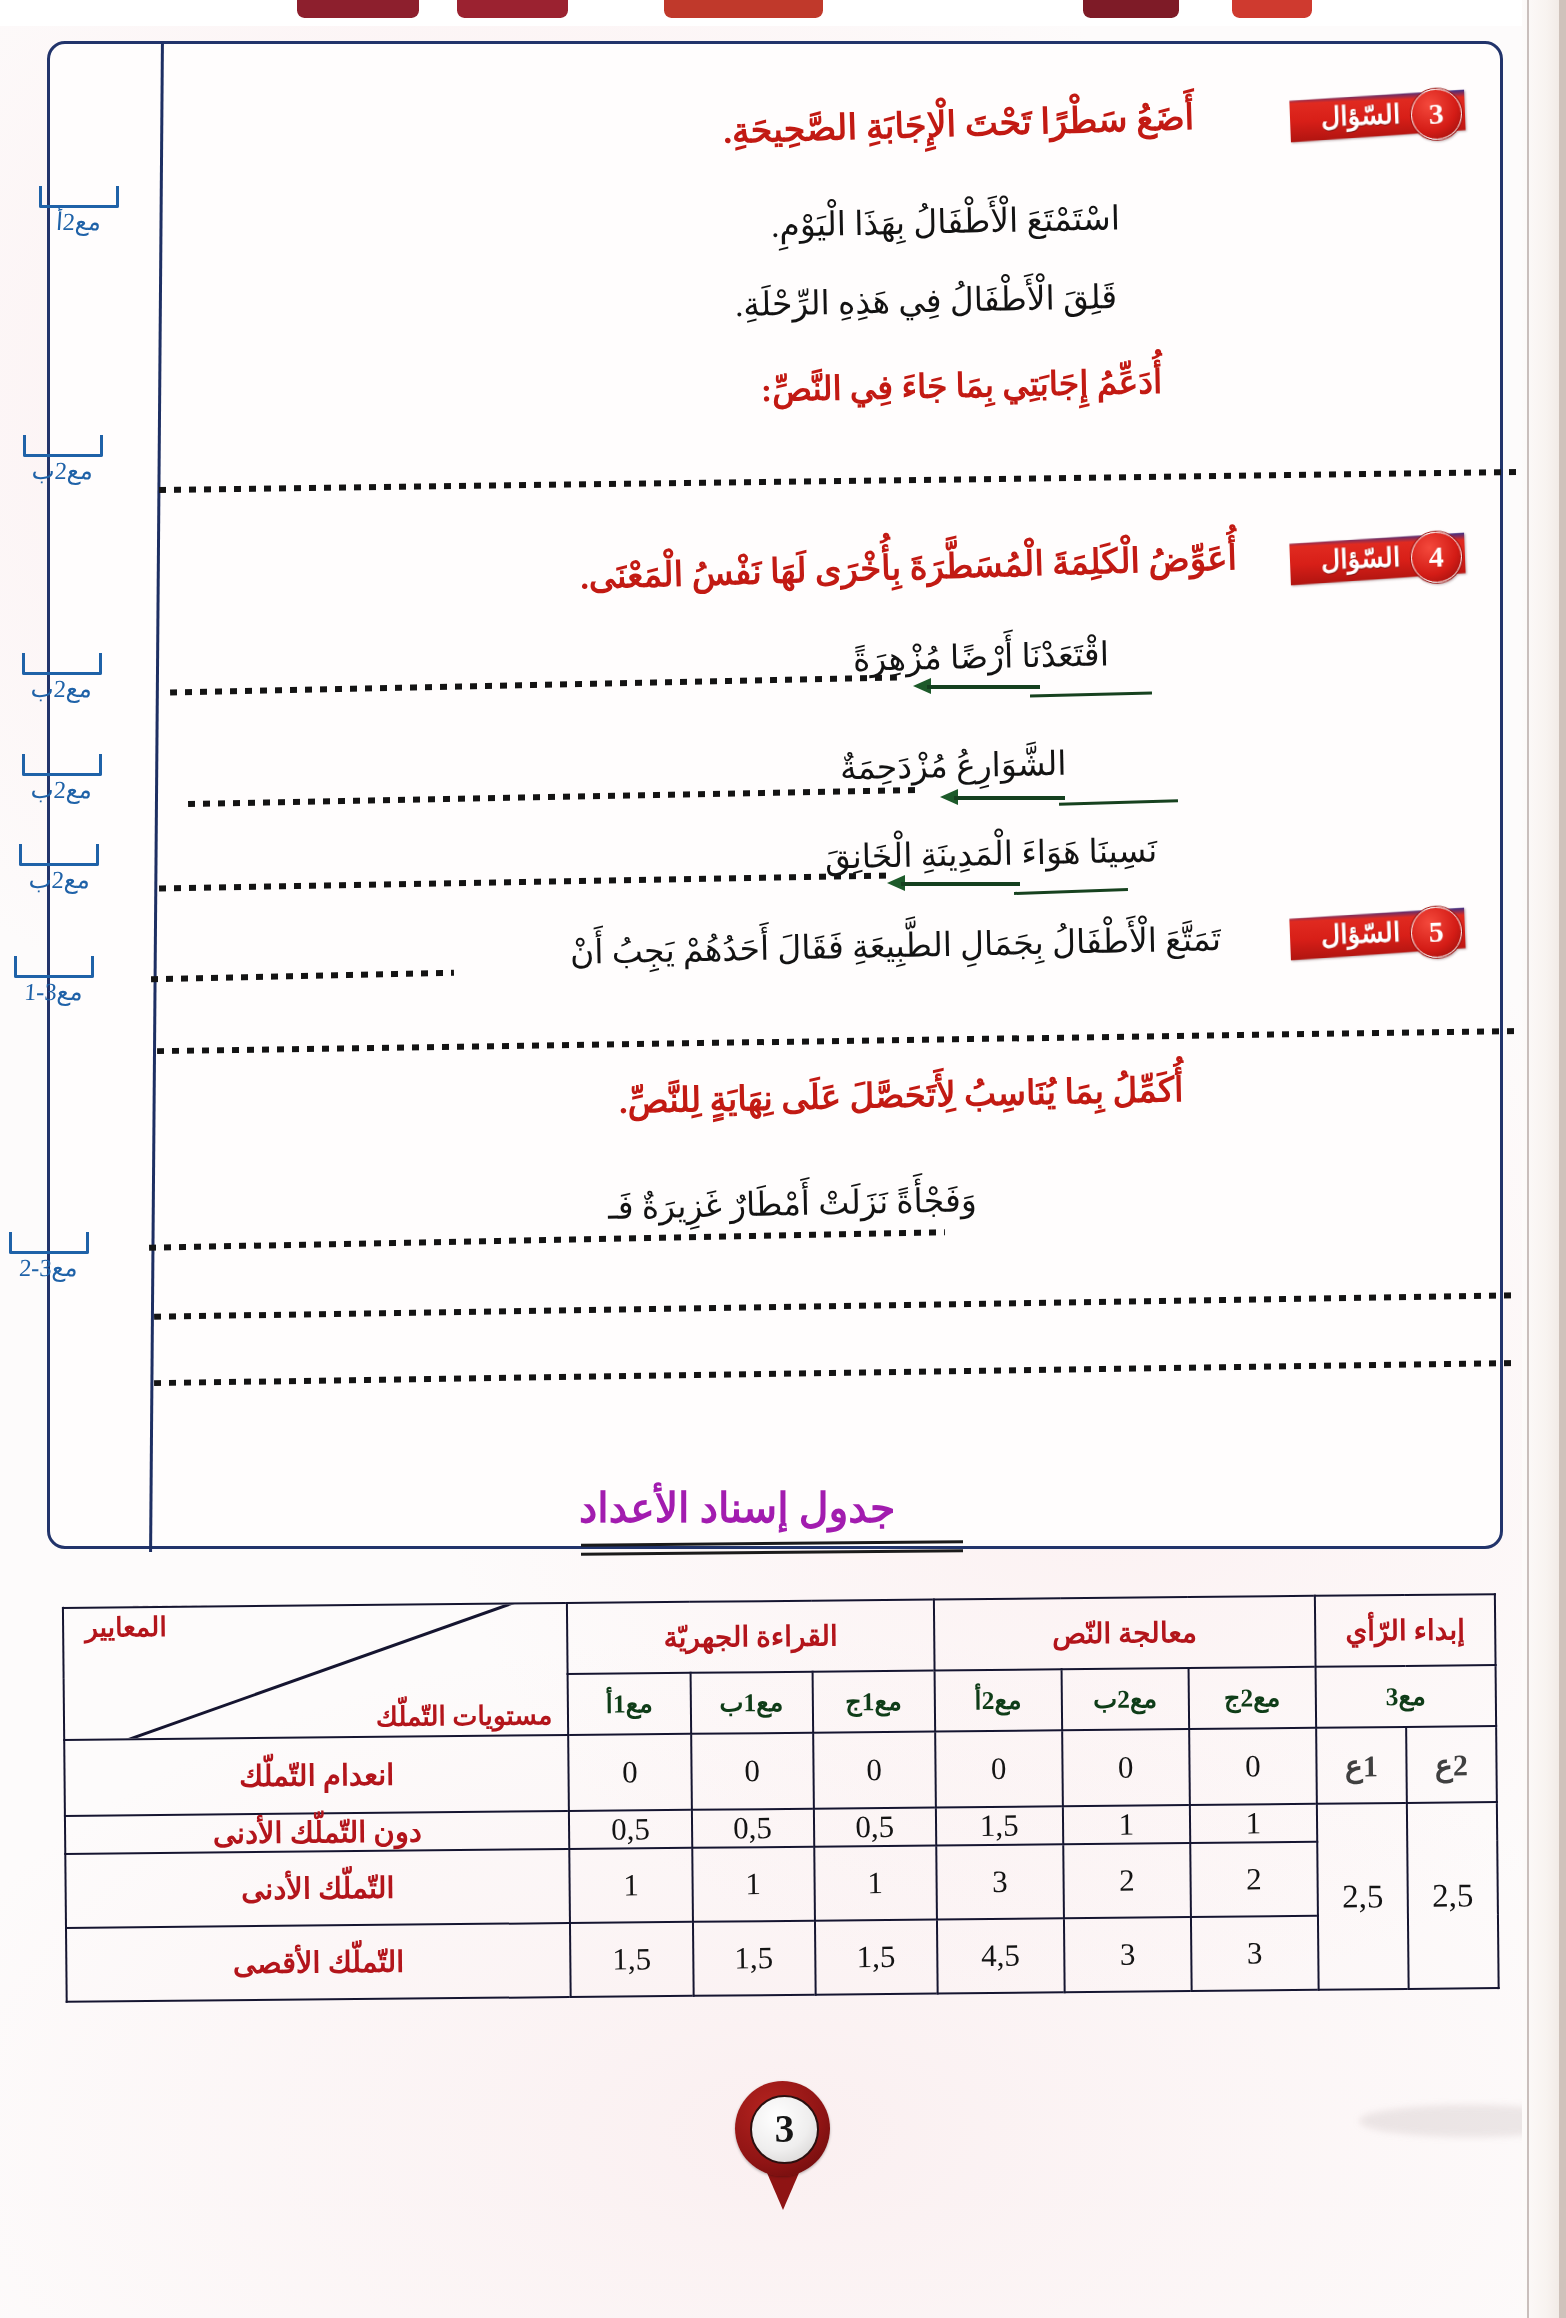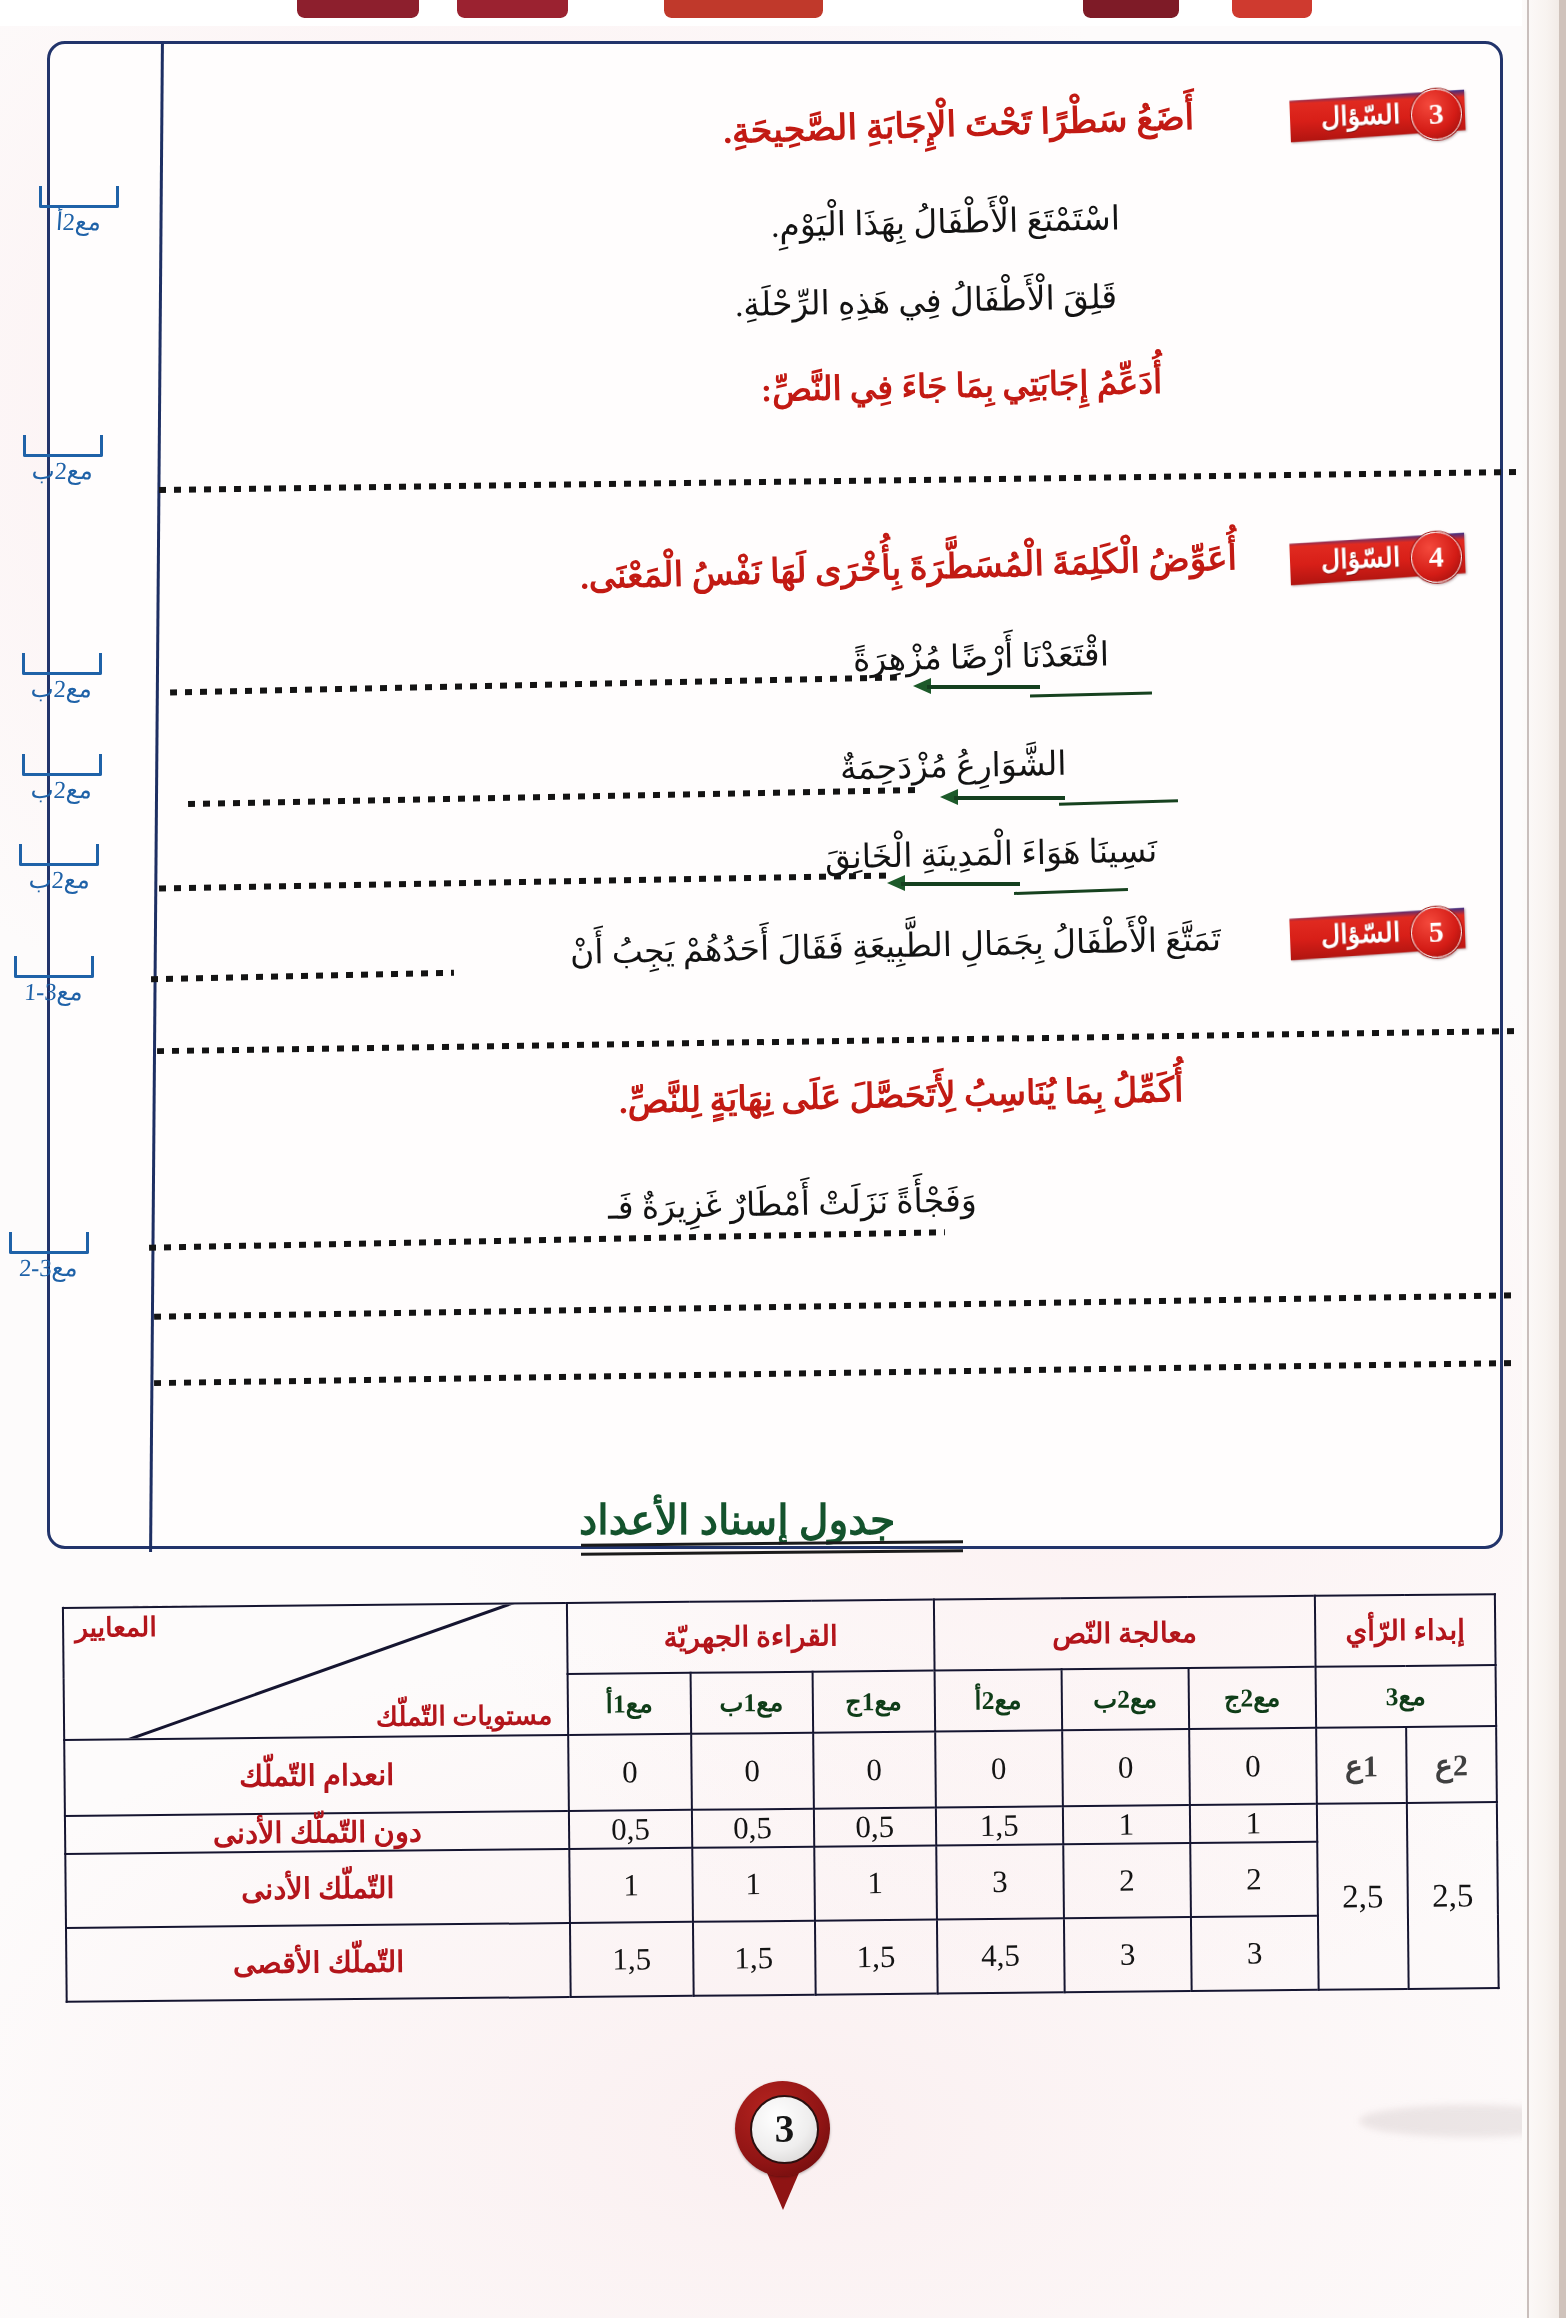--- a/index.html
+++ b/index.html
@@ -226,25 +226,24 @@
   .wordline {
     position: absolute;
     height: 3.2px;
     background: #17421f;
   }
 
   
   .tbl-title {
     position: absolute;
     direction: rtl;
-    color: #14532d;
+    color: #a21caf;
     font-weight: bold;
     font-size: 41px;
     font-family: "Liberation Serif", serif;
-    margin-top: 12px;
   }
   .tbl-title-rule {
     position: absolute;
     height: 2.7px;
     background: #1b1b1b;
   }
 
   
   .gtable {
     position: absolute;
@@ -304,21 +303,21 @@
     top: 50%;
     width: 112%;
     height: 2.7px;
     background: #151530;
     transform: rotate(-19deg);
     transform-origin: center;
   }
   .diag-cell .top-lab {
     position: absolute;
     top: 3.2px;
-    left: 11px;
+    left: 21px;
     color: #b3151b;
     font-weight: bold;
     font-size: 26.5px;
     direction: rtl;
   }
   .diag-cell .bot-lab {
     position: absolute;
     bottom: 3.2px;
     right: 15px;
     color: #b3151b;

